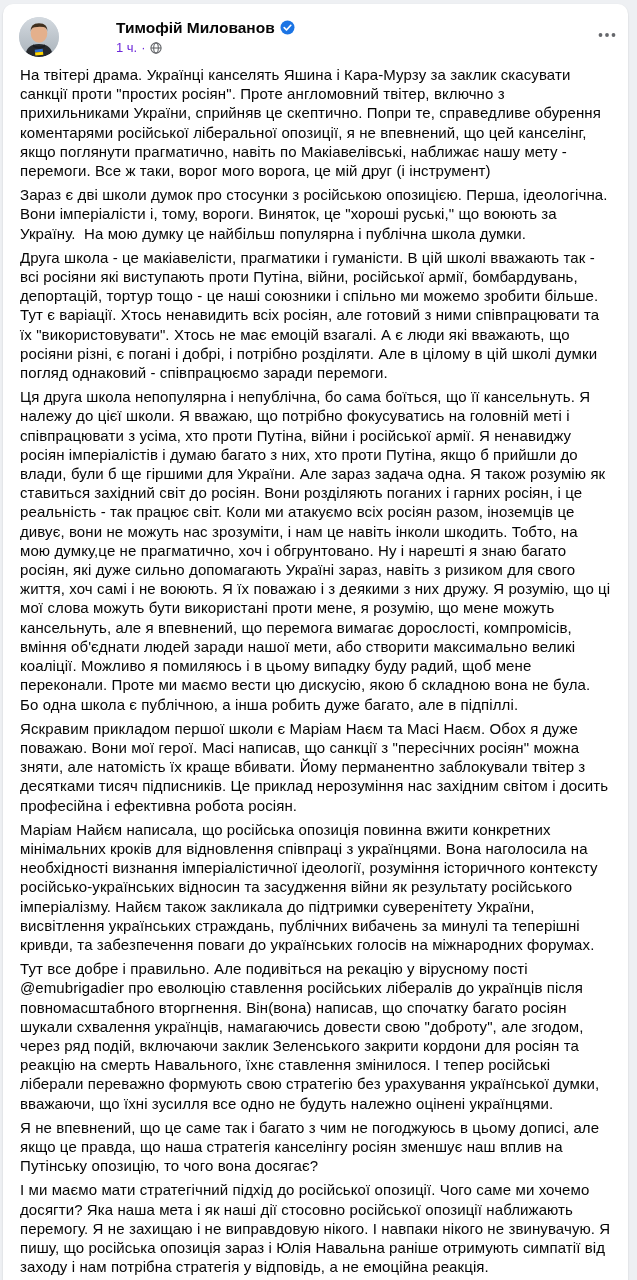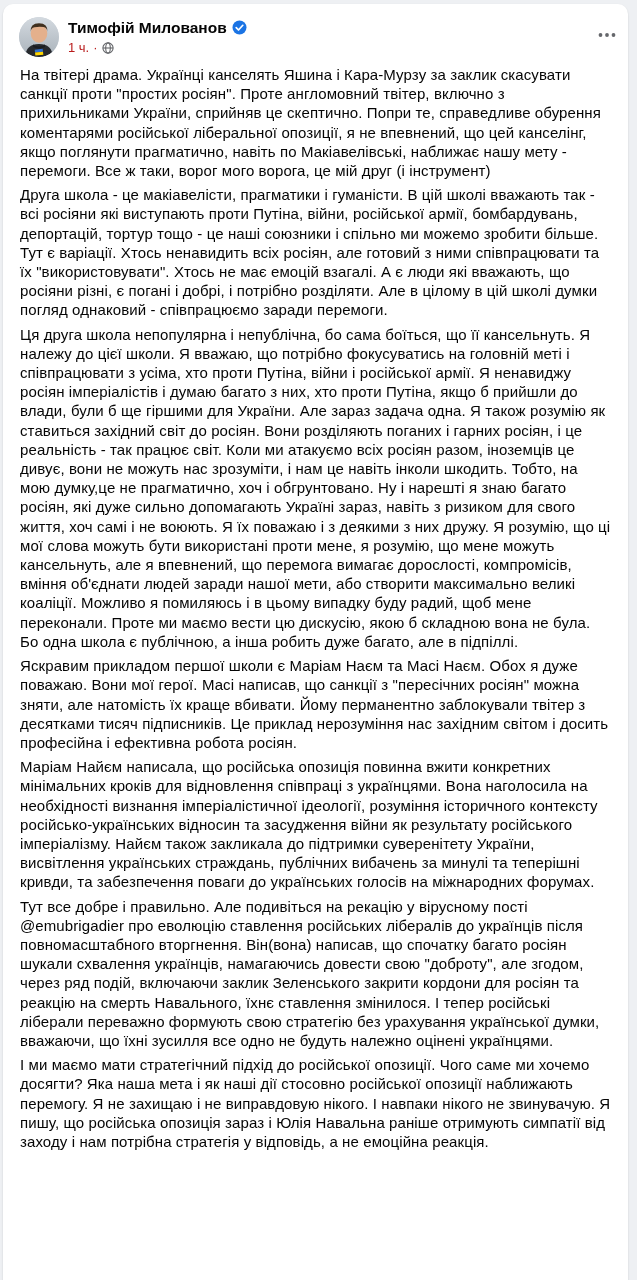--- a/index.html
+++ b/index.html
@@ -13,35 +13,36 @@
   .card{
     position:absolute;left:3px;top:4px;width:625px;height:1290px;
     background:#ffffff;
     border-radius:10px 10px 0 0;
     box-shadow:0 1px 2px rgba(0,0,0,.15);
     box-sizing:border-box;
   }
   .header{
     display:flex;align-items:flex-start;
     padding:13px 5px 6px 16px;
+    gap:48px;
   }
   .avatar{
     width:40px;height:40px;border-radius:50%;overflow:hidden;flex:0 0 40px;
     cursor:pointer;background:#c9d0d8;
   }
   .avatar svg{display:block;}
   .hmeta{margin-left:9px;flex:1 1 auto;min-width:0;}
   .name-row{display:flex;align-items:center;gap:5px;line-height:19px;padding-top:1px;}
   .author{
     font-size:15.5px;font-weight:700;color:#050505;cursor:pointer;white-space:nowrap;
   }
   .badge{display:inline-flex;align-items:center;}
   .sub-row{
     display:flex;align-items:center;gap:4px;
-    font-size:13px;color:#b91c1c;line-height:16px;margin-top:3px;
+    font-size:13px;color:#6d28d9;line-height:16px;margin-top:3px;
   }
   .sub-row .ts{cursor:pointer;}
   .more{
     margin-left:auto;flex:0 0 auto;cursor:pointer;
     width:32px;height:32px;border-radius:50%;
     display:flex;align-items:center;justify-content:center;margin-top:2px;
   }
   .body{
     padding:2px 16px 16px 17px;
     font-size:15px;line-height:19.2px;color:#050505;
@@ -110,22 +111,24 @@
         <svg width="20" height="20" viewBox="0 0 20 20">
           <circle cx="3.5" cy="10" r="1.9" fill="#65676b"></circle>
           <circle cx="10" cy="10" r="1.9" fill="#65676b"></circle>
           <circle cx="16.5" cy="10" r="1.9" fill="#65676b"></circle>
         </svg>
       </div>
     </div>
 
     <div class="body">
       <p>На твітері драма. Українці канселять Яшина і Кара-Мурзу за заклик скасувати санкції проти "простих росіян". Проте англомовний твітер, включно з прихильниками України, сприйняв це скептично. Попри те, справедливе обурення коментарями російської ліберальної опозиції, я не впевнений, що цей канселінг, якщо поглянути прагматично, навіть по Макіавелівські, наближає нашу мету - перемоги. Все ж таки, ворог мого ворога, це мій друг (і інструмент)</p>
+      <p>Зараз є дві школи думок про стосунки з російською опозицією. Перша, ідеологічна. Вони імперіалісти і, тому, вороги. Виняток, це "хороші руські," що воюють за Україну.  На мою думку це найбільш популярна і публічна школа думки.</p>
       <p>Друга школа - це макіавелісти, прагматики і гуманісти. В цій школі вважають так - всі росіяни які виступають проти Путіна, війни, російської армії, бомбардувань, депортацій, тортур тощо - це наші союзники і спільно ми можемо зробити більше. Тут є варіації. Хтось ненавидить всіх росіян, але готовий з ними співпрацювати та їх "використовувати". Хтось не має емоцій взагалі. А є люди які вважають, що росіяни різні, є погані і добрі, і потрібно розділяти. Але в цілому в цій школі думки погляд однаковий - співпрацюємо заради перемоги.</p>
       <p>Ця друга школа непопулярна і непублічна, бо сама боїться, що її кансельнуть. Я належу до цієї школи. Я вважаю, що потрібно фокусуватись на головній меті і співпрацювати з усіма, хто проти Путіна, війни і російської армії. Я ненавиджу росіян імперіалістів і думаю багато з них, хто проти Путіна, якщо б прийшли до влади, були б ще гіршими для України. Але зараз задача одна. Я також розумію як ставиться західний світ до росіян. Вони розділяють поганих і гарних росіян, і це реальність - так працює світ. Коли ми атакуємо всіх росіян разом, іноземців це дивує, вони не можуть нас зрозуміти, і нам це навіть інколи шкодить. Тобто, на мою думку,це не прагматично, хоч і обгрунтовано. Ну і нарешті я знаю багато росіян, які дуже сильно допомагають Україні зараз, навіть з ризиком для свого життя, хоч самі і не воюють. Я їх поважаю і з деякими з них дружу. Я розумію, що ці мої слова можуть бути використані проти мене, я розумію, що мене можуть кансельнуть, але я впевнений, що перемога вимагає дорослості, компромісів, вміння об'єднати людей заради нашої мети, або створити максимально великі коаліції. Можливо я помиляюсь і в цьому випадку буду радий, щоб мене переконали. Проте ми маємо вести цю дискусію, якою б складною вона не була. Бо одна школа є публічною, а інша робить дуже багато, але в підпіллі.</p>
       <p>Яскравим прикладом першої школи є Маріам Наєм та Масі Наєм. Обох я дуже поважаю. Вони мої герої. Масі написав, що санкції з "пересічних росіян" можна зняти, але натомість їх краще вбивати. Йому перманентно заблокували твітер з десятками тисяч підписників. Це приклад нерозуміння нас західним світом і досить професійна і ефективна робота росіян.</p>
       <p>Маріам Найєм написала, що російська опозиція повинна вжити конкретних мінімальних кроків для відновлення співпраці з українцями. Вона наголосила на необхідності визнання імперіалістичної ідеології, розуміння історичного контексту російсько-українських відносин та засудження війни як результату російського імперіалізму. Найєм також закликала до підтримки суверенітету України, висвітлення українських страждань, публічних вибачень за минулі та теперішні кривди, та забезпечення поваги до українських голосів на міжнародних форумах.</p>
       <p>Тут все добре і правильно. Але подивіться на рекацію у вірусному пості @emubrigadier про еволюцію ставлення російських лібералів до українців після повномасштабного вторгнення. Він(вона) написав, що спочатку багато росіян шукали схвалення українців, намагаючись довести свою "доброту", але згодом, через ряд подій, включаючи заклик Зеленського закрити кордони для росіян та реакцію на смерть Навального, їхнє ставлення змінилося. І тепер російські ліберали переважно формують свою стратегію без урахування української думки, вважаючи, що їхні зусилля все одно не будуть належно оцінені українцями.</p>
+      <p>Я не впевнений, що це саме так і багато з чим не погоджуюсь в цьому дописі, але якщо це правда, що наша стратегія канселінгу росіян зменшує наш вплив на Путінську опозицію, то чого вона досягає?</p>
       <p>І ми маємо мати стратегічний підхід до російської опозиції. Чого саме ми хочемо досягти? Яка наша мета і як наші дії стосовно російської опозиції наближають перемогу. Я не захищаю і не виправдовую нікого. І навпаки нікого не звинувачую. Я пишу, що російська опозиція зараз і Юлія Навальна раніше отримують симпатії від заходу і нам потрібна стратегія у відповідь, а не емоційна реакція.</p>
     </div>
 
   </div>
 </div>
 
 </body></html>

